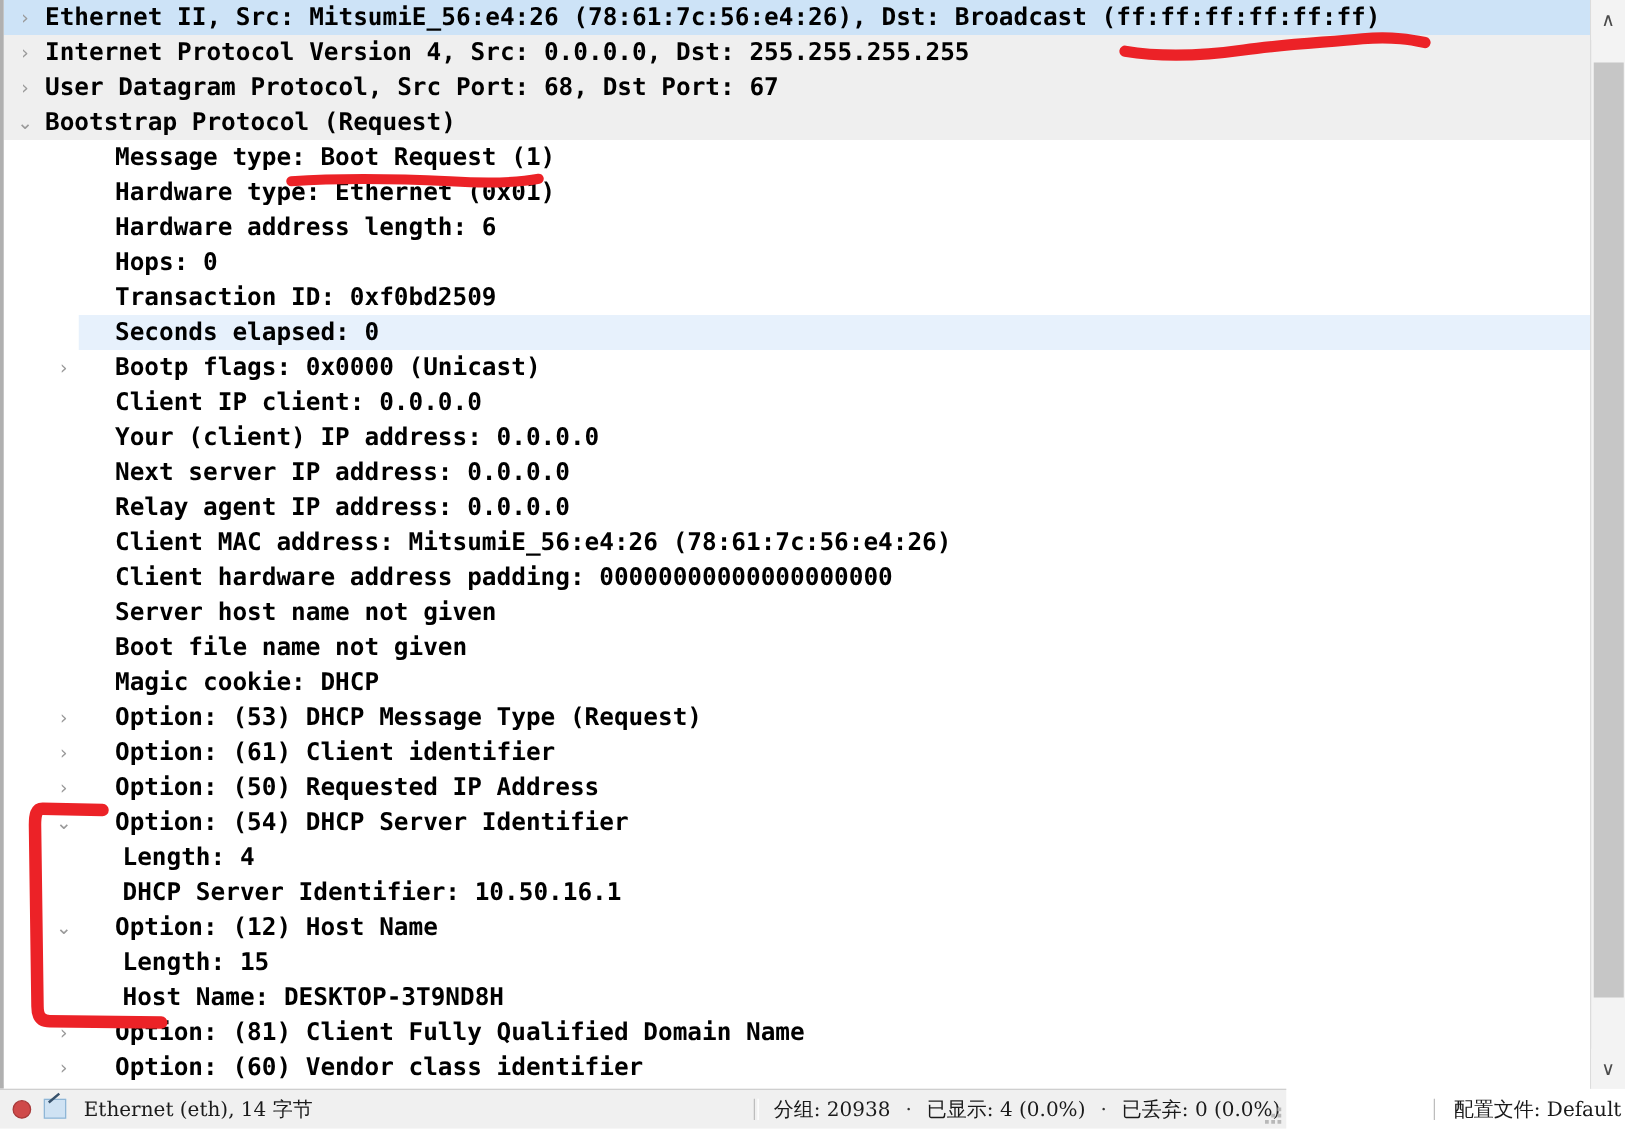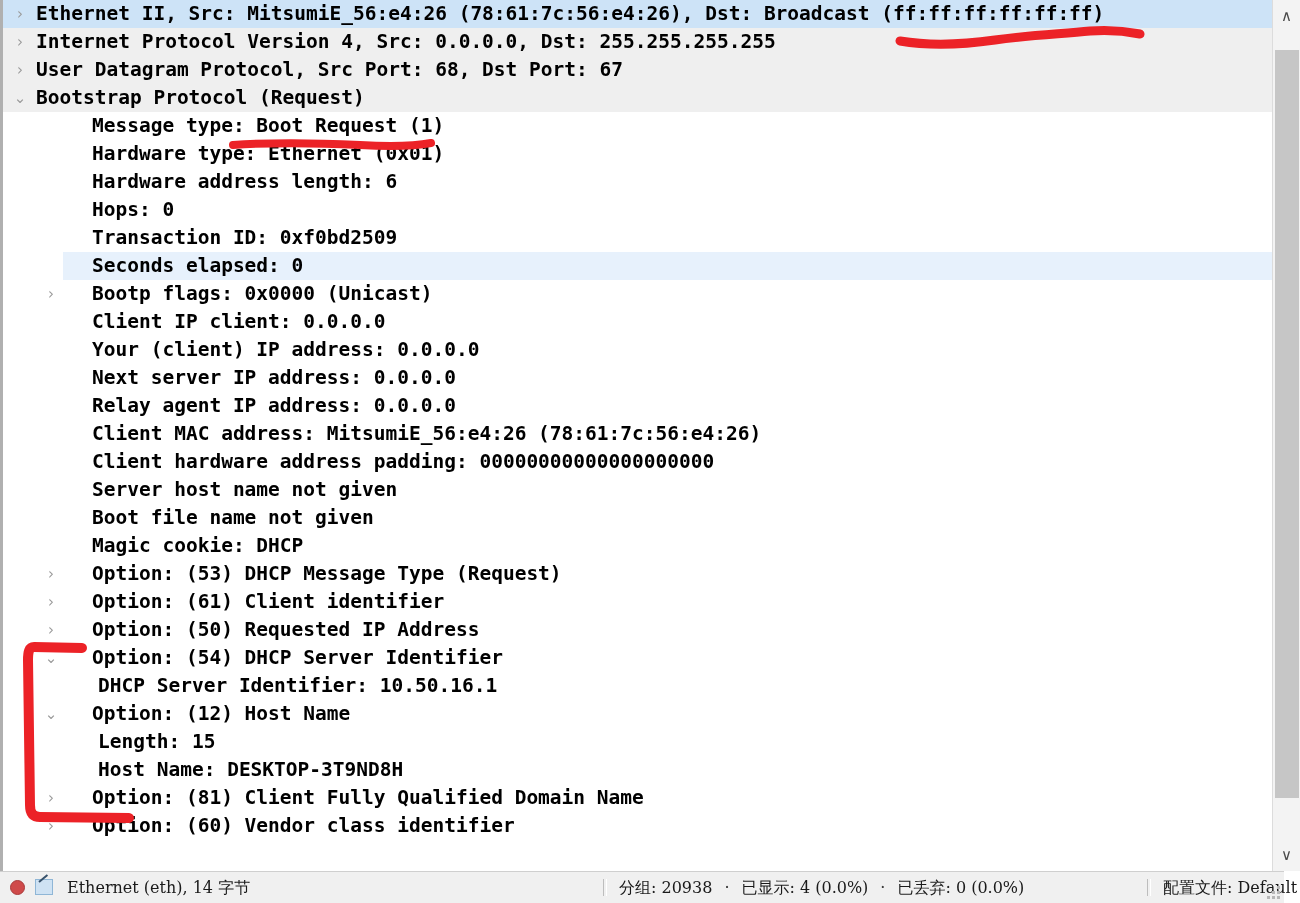--- a/index.html
+++ b/index.html
@@ -122,21 +122,21 @@
     width: 24px;
     height: 748px;
     background: #c6c6c6;
   }
 
   
   #statusbar {
     position: absolute;
     left: 0;
     bottom: 0;
-    width: 1284px;
+    width: 1029px;
     height: 32px;
     background: #f0f0f0;
     border-top: 1px solid #cfcfcf;
     box-sizing: border-box;
     font-family: "DejaVu Serif", "Liberation Serif", serif;
     font-size: 16px;
     color: #1a1a1a;
   }
   .sb-sec { position: absolute; top: 0; height: 32px; line-height: 32px; white-space: nowrap; }
   #sb-left  { left: 10px; }
@@ -297,20 +297,24 @@
           <span class="chev">›</span>
           <span class="txt">Option: (61) Client identifier</span>
         </div>
         <div class="row lvl1 bg-white">
           <span class="chev">›</span>
           <span class="txt">Option: (50) Requested IP Address</span>
         </div>
         <div class="row lvl1 bg-white">
           <span class="chev">⌄</span>
           <span class="txt">Option: (54) DHCP Server Identifier</span>
+        </div>
+        <div class="row lvl2 bg-white">
+          <span class="chev"></span>
+          <span class="txt">Length: 4</span>
         </div>
         <div class="row lvl2 bg-white">
           <span class="chev"></span>
           <span class="txt">DHCP Server Identifier: 10.50.16.1</span>
         </div>
         <div class="row lvl1 bg-white">
           <span class="chev">⌄</span>
           <span class="txt">Option: (12) Host Name</span>
         </div>
         <div class="row lvl2 bg-white">

